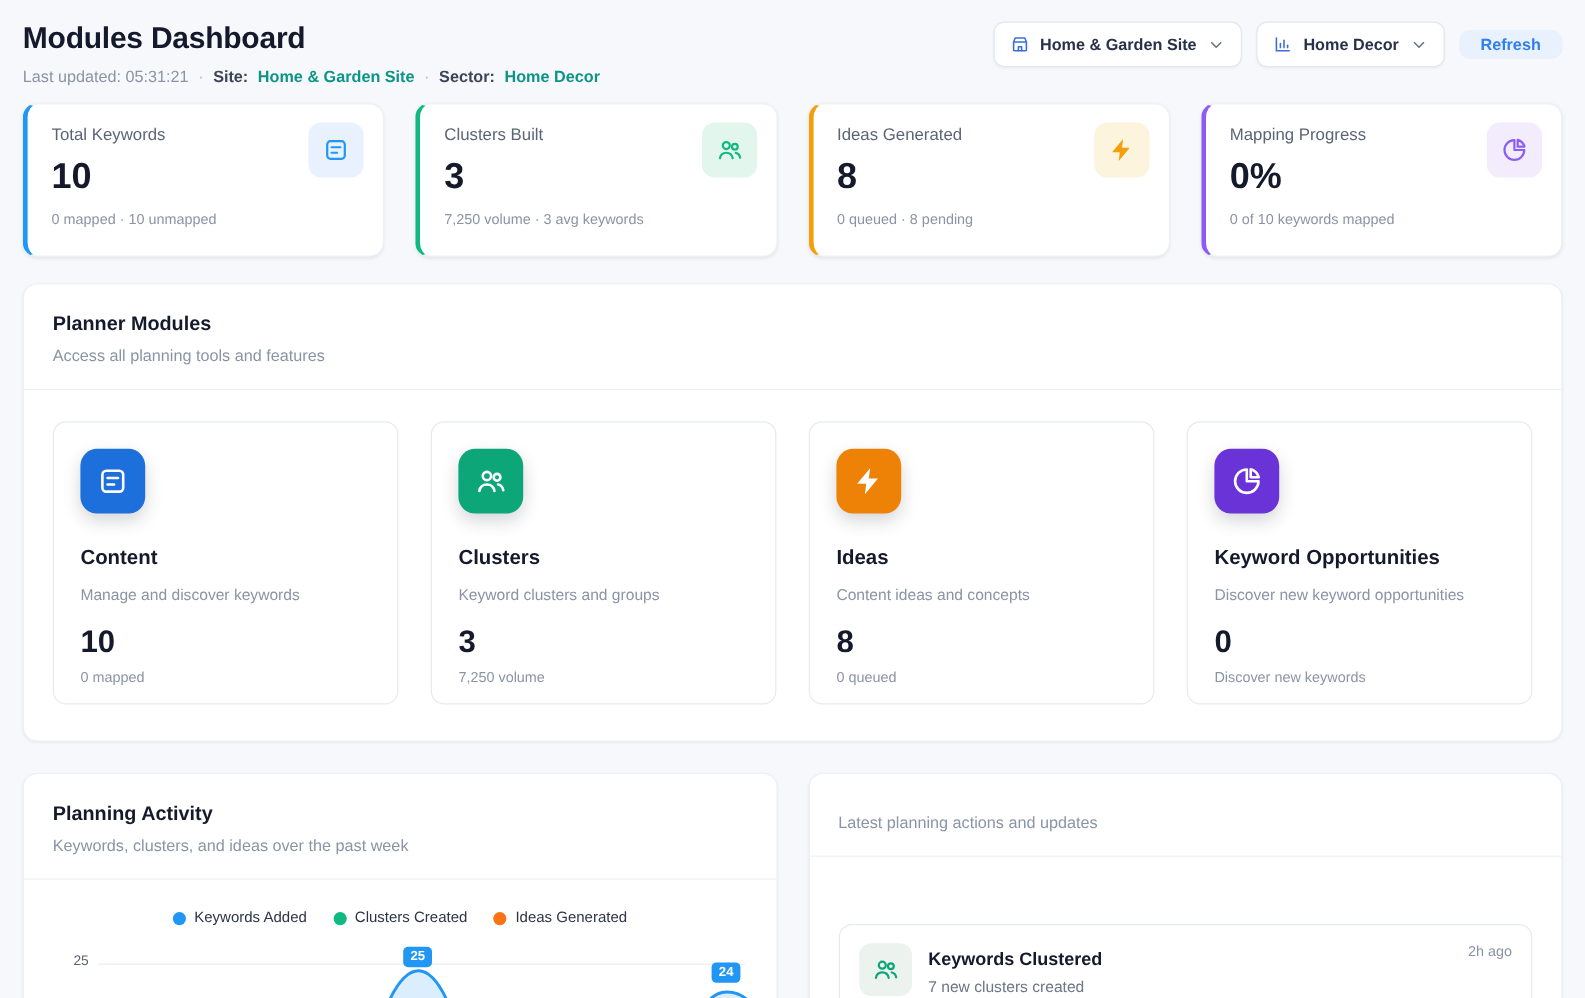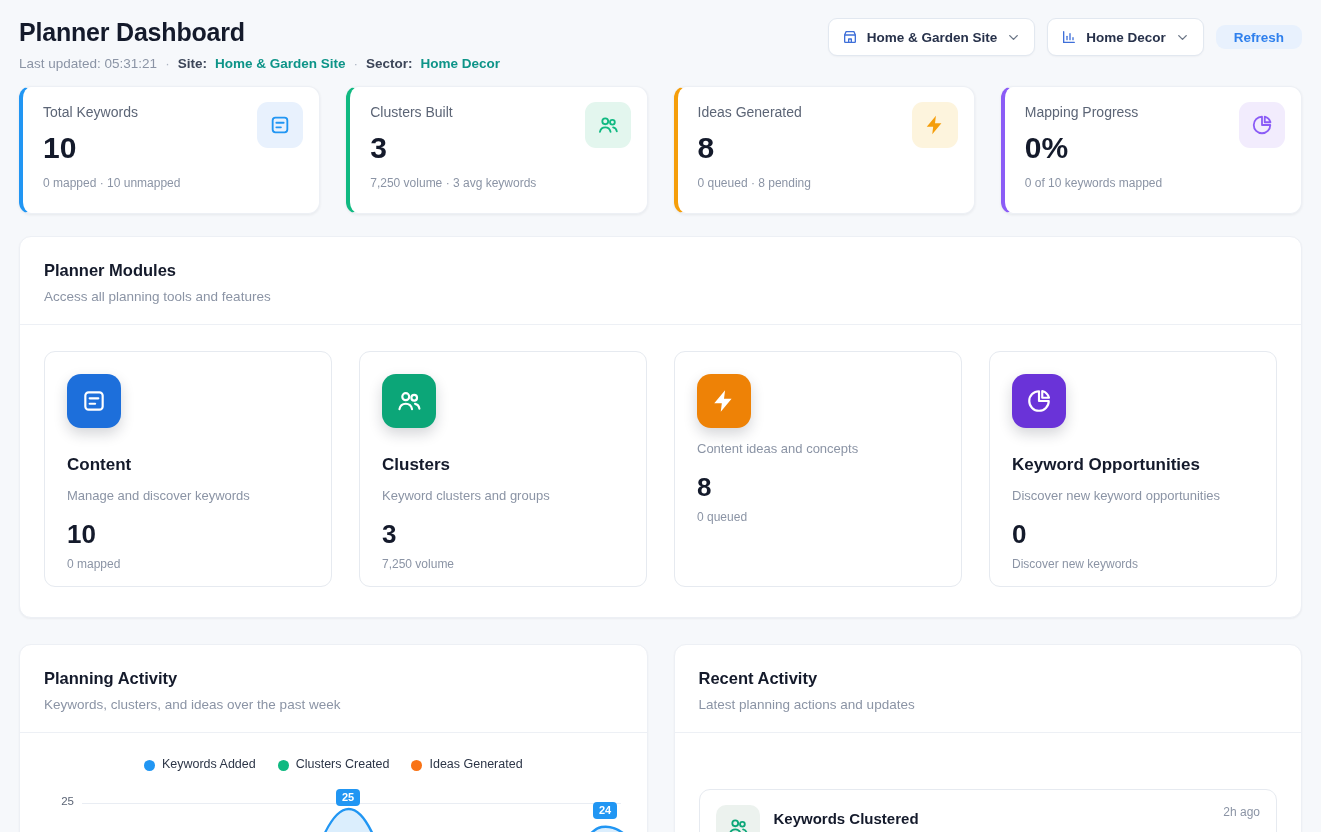--- a/index.html
+++ b/index.html
@@ -112,21 +112,21 @@
   .activity-desc { margin-top: 7px; font-size: 13px; color: #6c7688; }
   .activity-time { position: absolute; top: 15px; right: 16px; font-size: 12px; color: #8b94a5; }
 </style>
 </head>
 <body>
 
 <div class="page">
 
   <div class="header">
     <div>
-      <h1 class="page-title">Planner Dashboard</h1>
+      <h1 class="page-title">Modules Dashboard</h1>
       <div class="subline">
         <span class="muted">Last updated: 05:31:21</span>
         <span class="sep">·</span>
         <span class="meta-label">Site:</span>
         <a class="teal">Home &amp; Garden Site</a>
         <span class="sep">·</span>
         <span class="meta-label">Sector:</span>
         <a class="teal">Home Decor</a>
       </div>
     </div>
@@ -255,20 +255,21 @@
         <div class="module-value">3</div>
         <div class="module-detail">7,250 volume</div>
       </div>
 
       <div class="module-card">
         <div class="module-icon" style="background: rgb(238, 130, 6);">
           <svg viewBox="0 0 24 24" width="26" height="26" fill="currentColor">
               <path d="M13 2L3 14h7l-1 8 10-12h-7l1-8z"></path>
             </svg>
         </div>
+        <div class="module-title">Ideas</div>
         <div class="module-desc">Content ideas and concepts</div>
         <div class="module-value">8</div>
         <div class="module-detail">0 queued</div>
       </div>
 
       <div class="module-card">
         <div class="module-icon" style="background: rgb(106, 51, 216);">
           <svg viewBox="0 0 24 24" width="26" height="26" fill="none" stroke="currentColor" stroke-width="2" stroke-linejoin="round">
               <path d="M21 12A9 9 0 1 1 12 3v9z"></path>
               <path d="M15 2.8A9 9 0 0 1 21.2 9H15z"></path>
@@ -313,21 +314,20 @@
           <path class="area-fill" d="M 215 160 C 230 85, 248 28, 270 28 C 292 28, 308 85, 325 160 C 342 230, 450 235, 472 160 C 488 105, 502 50, 524 46 C 538 44, 548 52, 556 64 L 560 70 L 560 240 L 215 240 Z"></path>
           <path class="area-line" d="M 215 160 C 230 85, 248 28, 270 28 C 292 28, 308 85, 325 160 C 342 230, 450 235, 472 160 C 488 105, 502 50, 524 46 C 538 44, 548 52, 556 64 L 560 70"></path>
         </svg>
         <div class="pt-badge badge-0" style="background: rgb(33, 150, 243);">25</div>
         <div class="pt-badge badge-1" style="background: rgb(33, 150, 243);">24</div>
       </div>
     </div>
 
     <div class="panel bottom-panel">
       <div class="panel-head">
-        <div class="section-title">Recent Activity</div>
         <div class="section-sub">Latest planning actions and updates</div>
       </div>
       <div class="divider"></div>
 
       <div class="activity-list">
         <div class="activity-item">
           <div class="activity-icon">
             <svg viewBox="0 0 24 24" width="22" height="22" fill="none" stroke="currentColor" stroke-width="2" stroke-linecap="round" stroke-linejoin="round">
                 <circle cx="9" cy="8" r="3.2"></circle>
                 <path d="M3.2 19.5c.6-3.2 2.9-5 5.8-5s5.2 1.8 5.8 5"></path>

